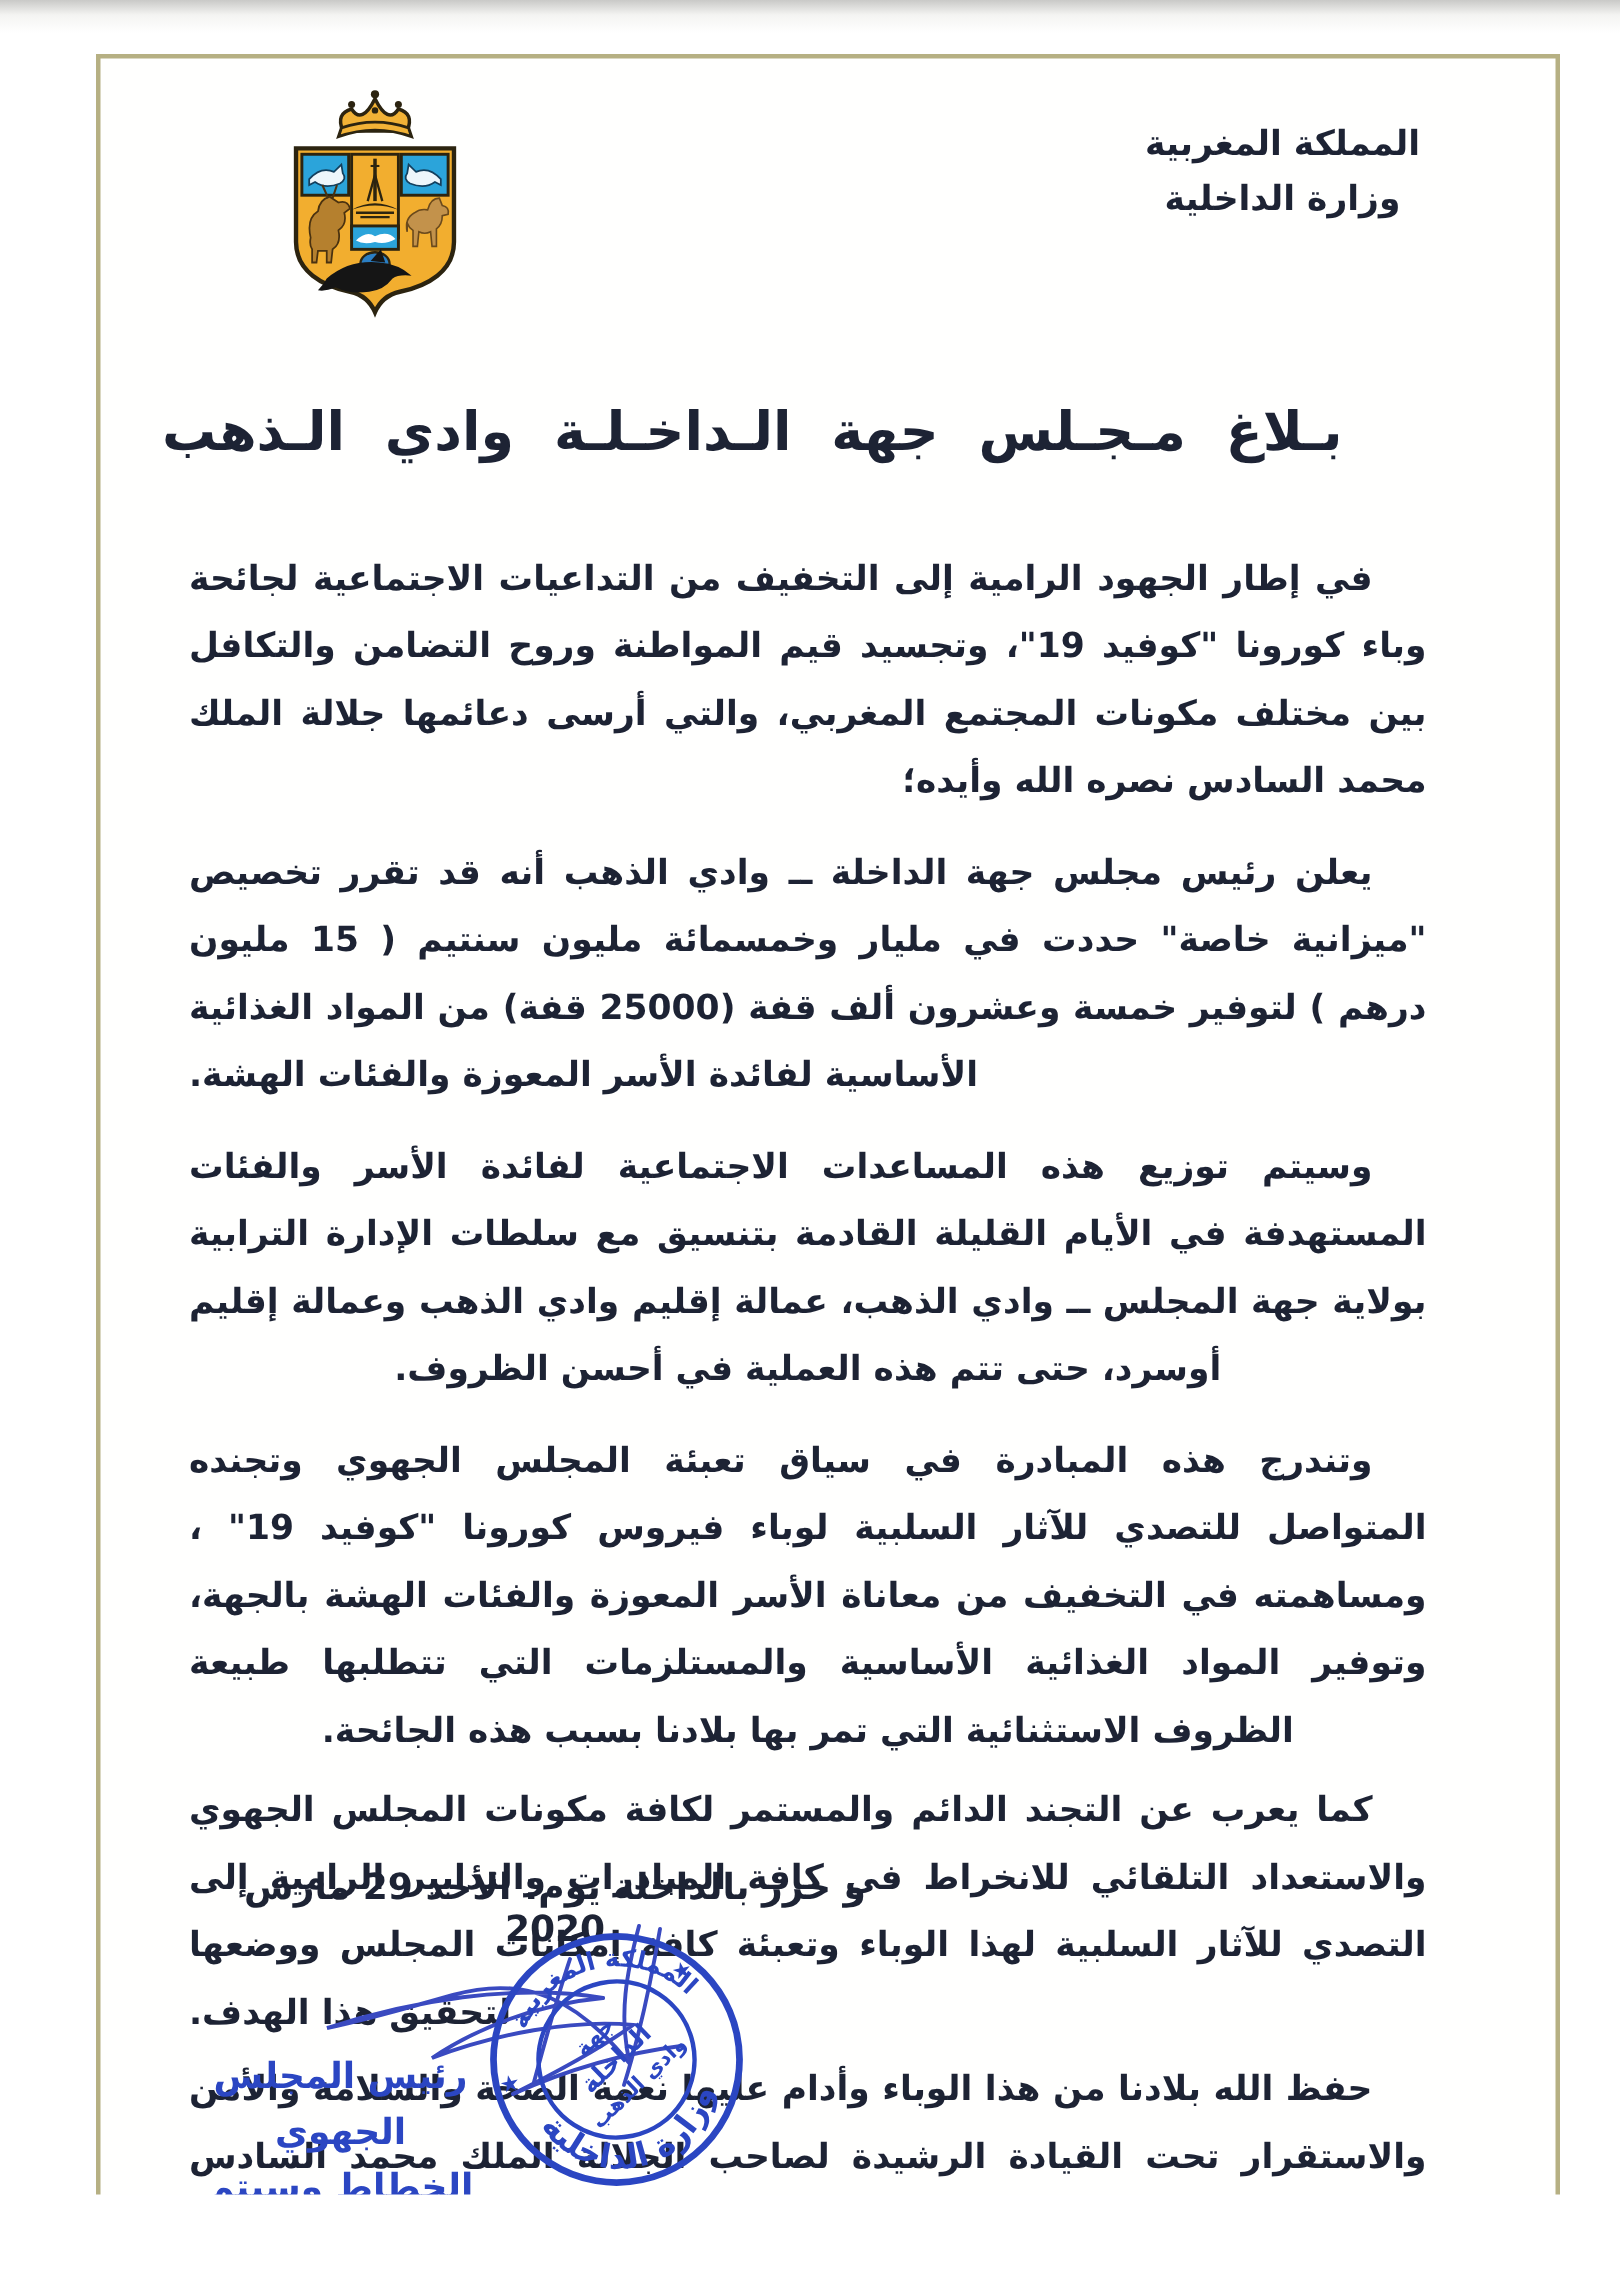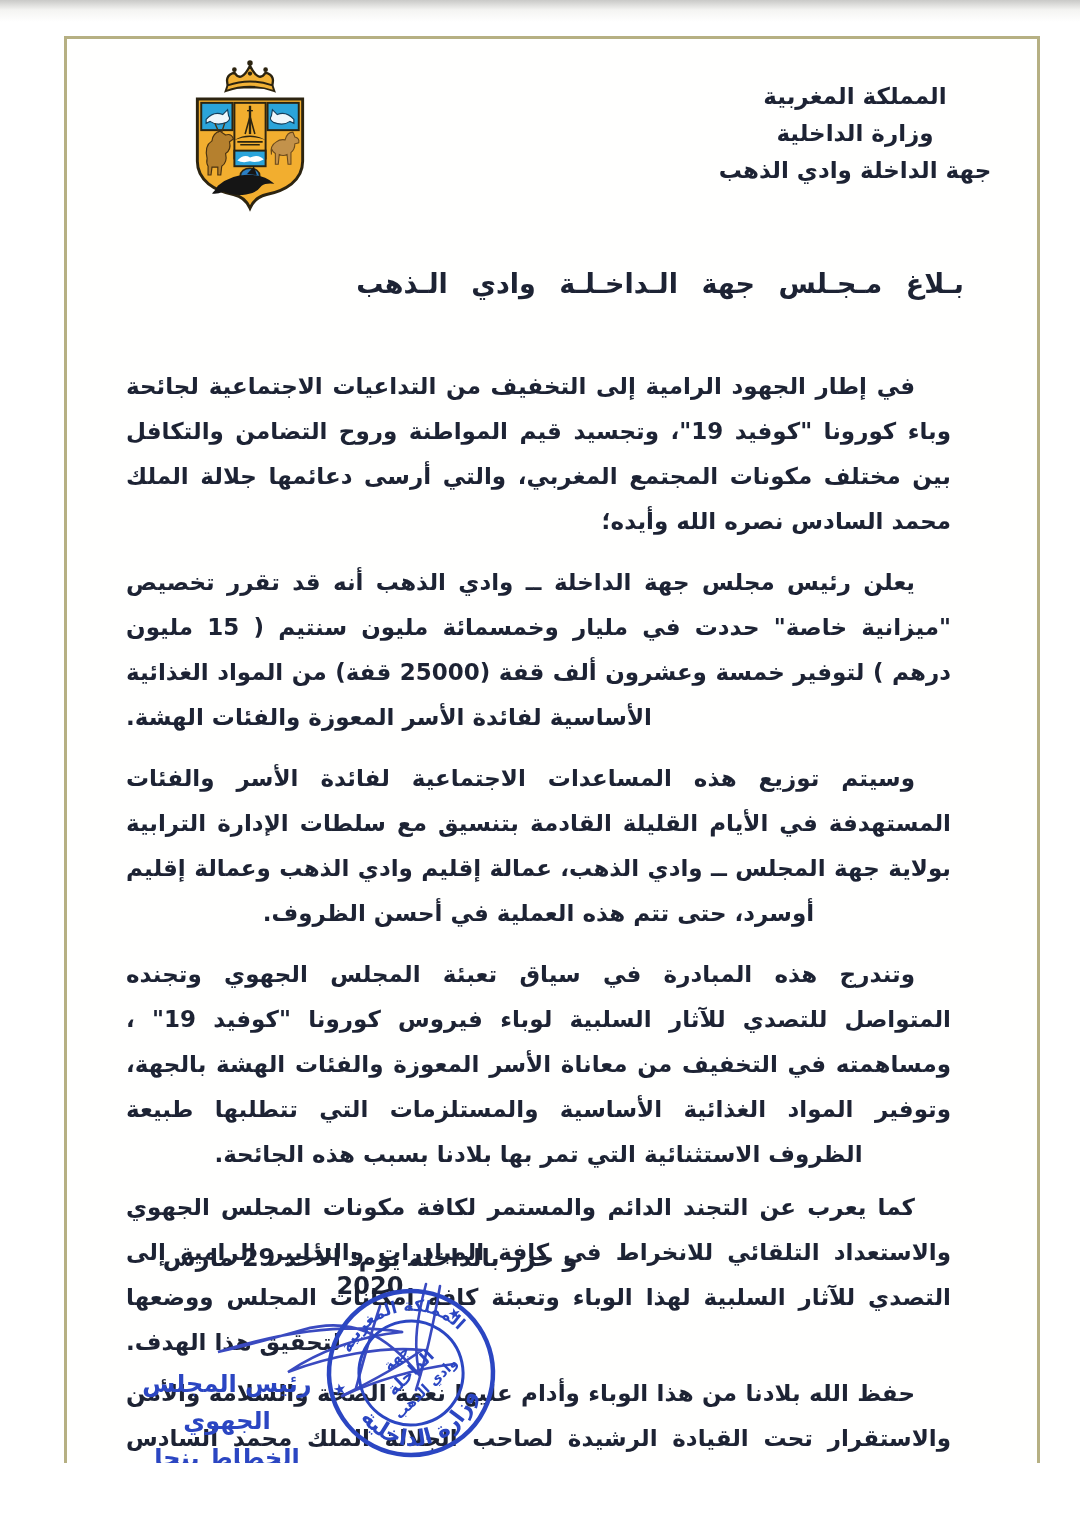--- a/index.html
+++ b/index.html
@@ -16,22 +16,22 @@
     position:absolute;left:64px;top:36px;width:970px;height:1442px;
     border:3px solid #b6b083;background:#fffffe;
   }
   .emblem{position:absolute;left:176px;top:58px;width:148px;height:156px;}
   .header-block{
     position:absolute;left:690px;top:78px;width:330px;
     text-align:center;font-weight:bold;font-size:23px;line-height:37px;
     color:#1d2334;direction:rtl;
   }
   .doc-title{
-    position:absolute;left:124px;top:268px;width:840px;
-    text-align:right;font-weight:bold;font-size:27px;color:#1d2334;
+    position:absolute;left:108px;top:268px;width:840px;
+    text-align:left;font-weight:bold;font-size:36px;color:#1d2334;
     direction:rtl;word-spacing:14px;
   }
   .body-text{
     position:absolute;left:126px;top:364px;width:838px;
     direction:rtl;color:#1d2334;font-weight:bold;font-size:23px;
   }
   .body-text p{
     margin:0 13px 16px 0;text-align:justify;line-height:45px;text-indent:36px;
   }
   .body-text p.last-left{text-align-last:left;}
@@ -103,21 +103,20 @@
 
     <g>
       <path d="M72,119 l7,-8 3,9 z" fill="#151515"></path>
       <path d="M42,131 q15,-13 36,-11 q13,1 22,9 q-9,-1 -13,2 q-6,8 -16,9 q-13,2 -23,-3 q-7,3 -12,2 q4,-4 6,-8 z" fill="#151515"></path>
     </g>
   </svg>
 
   <div class="header-block">
     <div>المملكة المغربية</div>
     <div>وزارة الداخلية</div>
-    <div>جهة الداخلة وادي الذهب</div>
   </div>
 
   <div class="doc-title">بـلاغ مـجـلس جهة الـداخـلـة وادي الـذهب</div>
 
   <div class="body-text">
     <p class="last-right">في إطار الجهود الرامية إلى التخفيف من التداعيات الاجتماعية لجائحة وباء كورونا "كوفيد 19"، وتجسيد قيم المواطنة وروح التضامن والتكافل بين مختلف مكونات المجتمع المغربي، والتي أرسى دعائمها جلالة الملك محمد السادس نصره الله وأيده؛</p>
     <p class="last-left">يعلن رئيس مجلس جهة الداخلة ــ وادي الذهب أنه قد تقرر تخصيص "ميزانية خاصة" حددت في مليار وخمسمائة مليون سنتيم ( 15 مليون درهم ) لتوفير خمسة وعشرون ألف قفة (25000 قفة) من المواد الغذائية الأساسية لفائدة الأسر المعوزة والفئات الهشة.</p>
     <p class="last-center">وسيتم توزيع هذه المساعدات الاجتماعية لفائدة الأسر والفئات المستهدفة في الأيام القليلة القادمة بتنسيق مع سلطات الإدارة الترابية بولاية جهة المجلس ــ وادي الذهب، عمالة إقليم وادي الذهب وعمالة إقليم أوسرد، حتى تتم هذه العملية في أحسن الظروف.</p>
     <p class="last-center tight">وتندرج هذه المبادرة في سياق تعبئة المجلس الجهوي وتجنده المتواصل للتصدي للآثار السلبية لوباء فيروس كورونا "كوفيد 19" ، ومساهمته في التخفيف من معاناة الأسر المعوزة والفئات الهشة بالجهة، وتوفير المواد الغذائية الأساسية والمستلزمات التي تتطلبها طبيعة الظروف الاستثنائية التي تمر بها بلادنا بسبب هذه الجائحة.</p>
     <p class="last-left tighter">كما يعرب عن التجند الدائم والمستمر لكافة مكونات المجلس الجهوي والاستعداد التلقائي للانخراط في كافة المبادرات والتدابير الرامية إلى التصدي للآثار السلبية لهذا الوباء وتعبئة كافة إمكانات المجلس ووضعها لتحقيق هذا الهدف.</p>
@@ -155,15 +154,15 @@
       <g transform="rotate(-32)" fill="#2b46c2" font-weight="bold" text-anchor="middle">
         <text y="-16" font-size="15">جهة</text>
         <text y="5" font-size="17">الداخلة</text>
         <text y="26" font-size="14">وادي الذهب</text>
       </g>
     </g>
   </svg>
 
   <div class="sig-text">
     <div>رئيس المجلس الجهوي</div>
-    <div>الخطاط ينجا</div>
+    <div>الخطاط وسيتم</div>
   </div>
 </div>
 
 </body></html>

